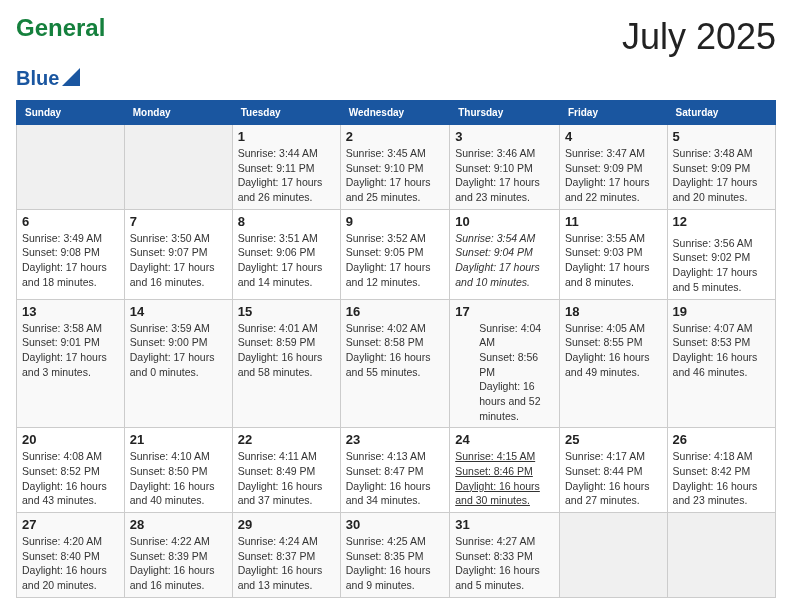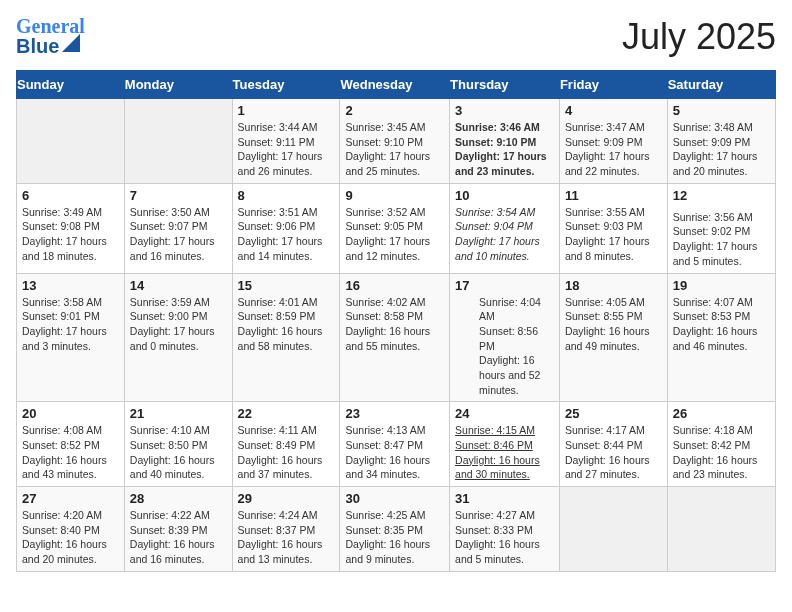--- a/index.html
+++ b/index.html
@@ -15,25 +15,24 @@
       justify-content: space-between;
       align-items: flex-start;
       margin-bottom: 12px;
     }
     .logo {
       display: flex;
       align-items: center;
       gap: 4px;
     }
     .logo-text-general {
-      font-size: 20px;
+      font-size: 24px;
       font-weight: bold;
-      color: #3b82f6;
+      color: #15803d;
       line-height: 1;
-      font-family: Liberation Serif, serif;
     }
     .logo-text-blue {
       font-size: 20px;
       font-weight: bold;
       color: #1a56a0;
       line-height: 1;
     }
     .title-block {
       text-align: right;
     }
@@ -47,23 +46,23 @@
       color: #444;
     }
     .calendar {
       width: 100%;
       border-collapse: collapse;
       font-size: 11px;
     }
     .calendar thead th {
       background-color: #1a56a0;
       color: #fff;
-      padding: 6px 0;
+      padding: 6px 8px;
       text-align: left;
-      font-size: 13px;
+      font-size: 10px;
       font-weight: bold;
       border: 1px solid #1a56a0;
     }
     .calendar tbody td {
       vertical-align: top;
       border: 1px solid #ccc;
       padding: 4px 5px;
       width: 113px;
       min-height: 80px;
       background: #fff;
@@ -90,21 +89,21 @@
       background: #f0f0f0 !important;
     }
   </style>
 </head>
 <body>
 
 <div class="header">
   <div class="logo">
     <div style="display:flex; flex-direction:column; line-height:1.1;">
       <span class="logo-text-general">General</span>
-      <div style="display:flex; align-items:flex-start;">
+      <div style="display:flex; align-items:center;margin-top:28px;">
         <span class="logo-text-blue">Blue</span>
         <svg width="18" height="18" viewBox="0 0 18 18" style="margin-left:3px; margin-top:-2px;">
           <polygon points="0,18 18,18 18,0" fill="#1a56a0"></polygon>
         </svg>
       </div>
     </div>
   </div>
   <div class="title-block">
     <div class="title-month">July 2025</div>
   </div>
@@ -133,21 +132,21 @@
 Daylight: 17 hours and 26 minutes.</div>
         </td>
         <td>
           <span class="day-number">2</span>
           <div class="day-info" style="white-space: pre-line;">Sunrise: 3:45 AM
 Sunset: 9:10 PM
 Daylight: 17 hours and 25 minutes.</div>
         </td>
         <td>
           <span class="day-number">3</span>
-          <div class="day-info" style="white-space: pre-line; font-weight: bold;">Sunrise: 3:46 AM
+          <div class="day-info" style="white-space: pre-line;">Sunrise: 3:46 AM
 Sunset: 9:10 PM
 Daylight: 17 hours and 23 minutes.</div>
         </td>
         <td>
           <span class="day-number">4</span>
           <div class="day-info" style="white-space: pre-line;">Sunrise: 3:47 AM
 Sunset: 9:09 PM
 Daylight: 17 hours and 22 minutes.</div>
         </td>
         <td>

